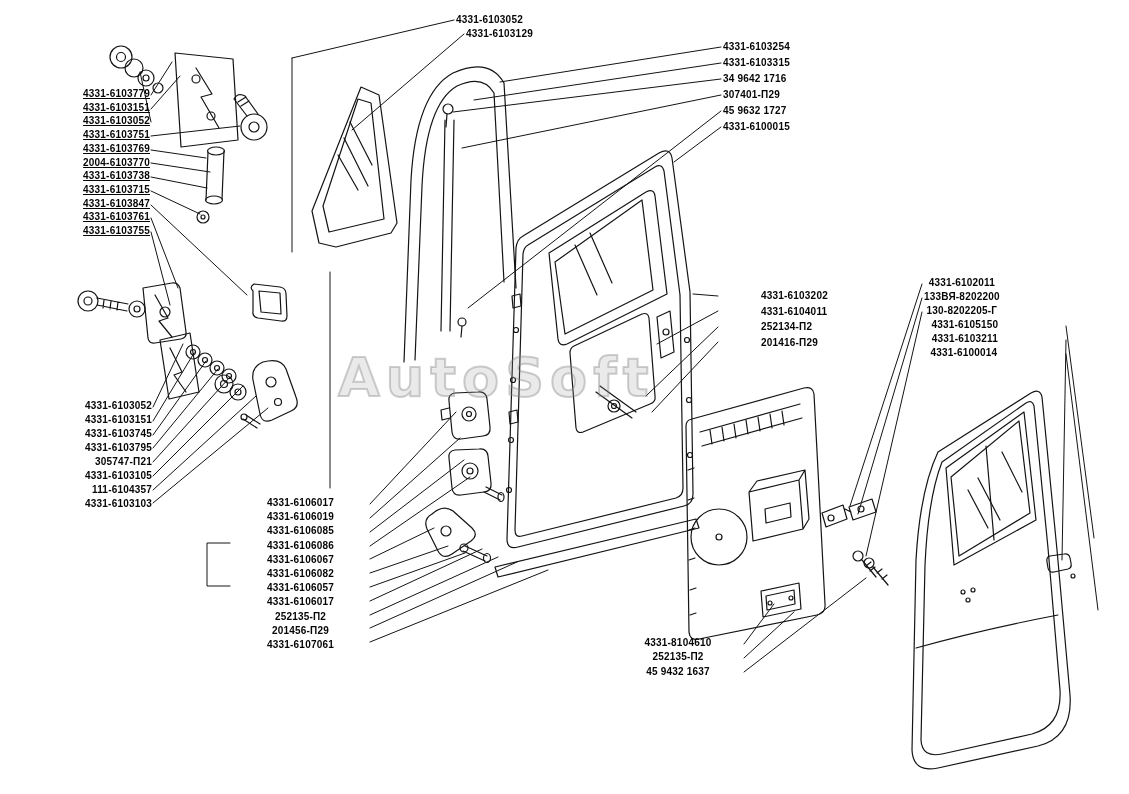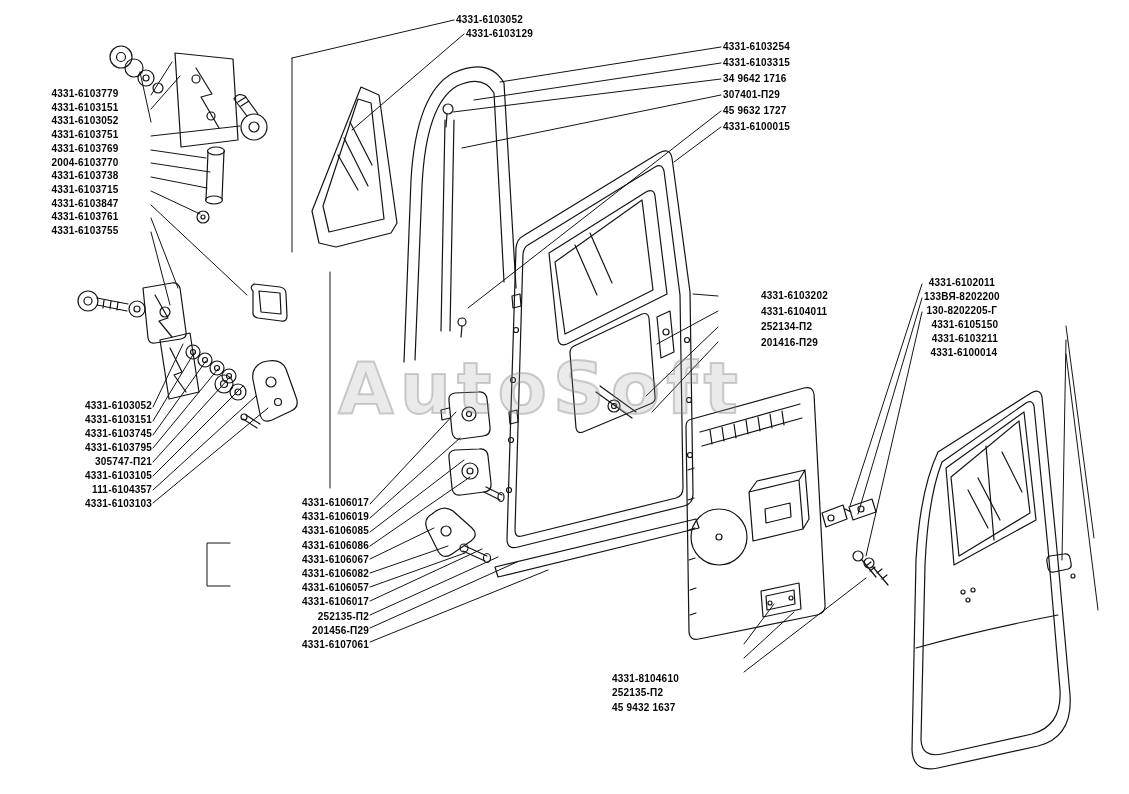--- a/index.html
+++ b/index.html
@@ -4,27 +4,27 @@
 <style>
   html,body{margin:0;padding:0;background:#fff;}
   #stage{position:relative;width:1129px;height:794px;background:#ffffff;overflow:hidden;
          font-family:"Liberation Sans",sans-serif;}
   #art{position:absolute;left:0;top:0;}
   .lblgrp{position:absolute;font-weight:bold;font-size:10px;color:#050505;white-space:nowrap;
           letter-spacing:.2px;}
   .lblgrp div{height:auto;}
   .g-top-center{left:456px;top:13px;line-height:14px;}
   .g-top-right{left:723px;top:39px;line-height:16px;}
-  .g-left-upper{left:20px;top:87px;width:130px;text-align:center;line-height:13.7px;}
+  .g-left-upper{left:20px;top:87px;width:130px;text-align:right;line-height:13.7px;text-decoration:underline;}
   .g-left-middle{left:20px;top:399px;width:132px;text-align:right;line-height:14px;}
   .g-door-middle{left:761px;top:288px;line-height:15.6px;}
   .g-right-upper{left:924px;top:276px;line-height:14px;text-align:center;}
-  .g-bottom-left{left:232px;top:496px;width:137px;text-align:right;line-height:14.2px;}
-  .g-bottom-center{left:612px;top:636px;width:132px;text-align:left;line-height:14.4px;margin-top:36px;}
-  #watermark{position:absolute;left:338px;top:346px;font-size:72px;font-weight:bold;
+  .g-bottom-left{left:232px;top:496px;width:137px;text-align:center;line-height:14.2px;}
+  .g-bottom-center{left:612px;top:636px;width:132px;text-align:center;line-height:14.4px;}
+  #watermark{position:absolute;left:338px;top:346px;font-size:54px;font-weight:bold;
              letter-spacing:6px;color:rgba(150,150,150,0.20);
              -webkit-text-stroke:2px rgba(130,130,130,0.38);
              font-family:"DejaVu Sans",sans-serif;user-select:none;}
 </style>
 </head>
 <body>
 
 <div id="stage">
 
   <svg id="art" width="1129" height="794" viewBox="0 0 1129 794" fill="none" stroke="#141414" stroke-width="1.2" stroke-linecap="round" stroke-linejoin="round">

